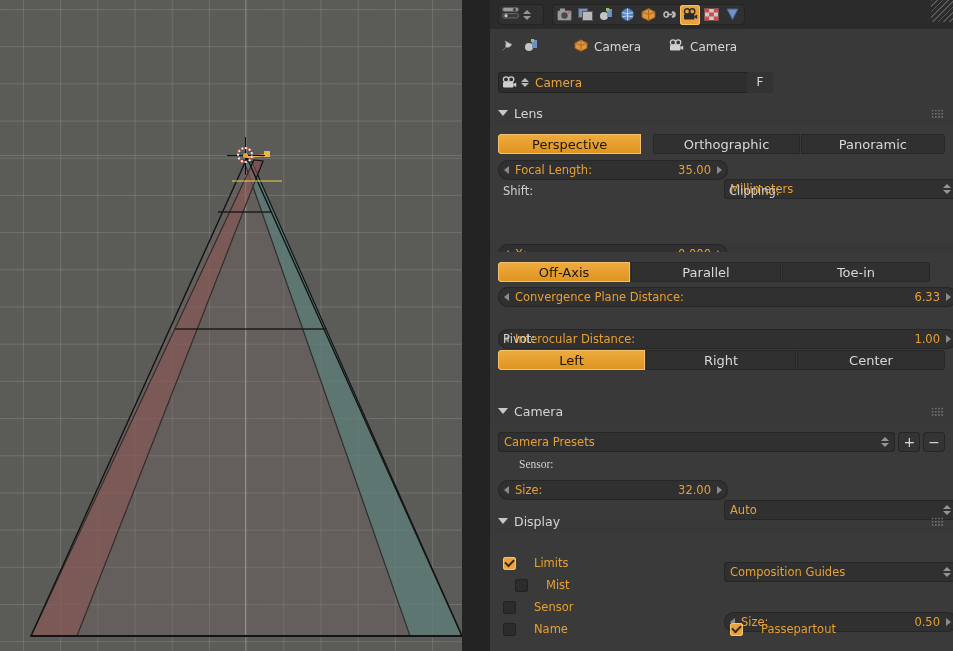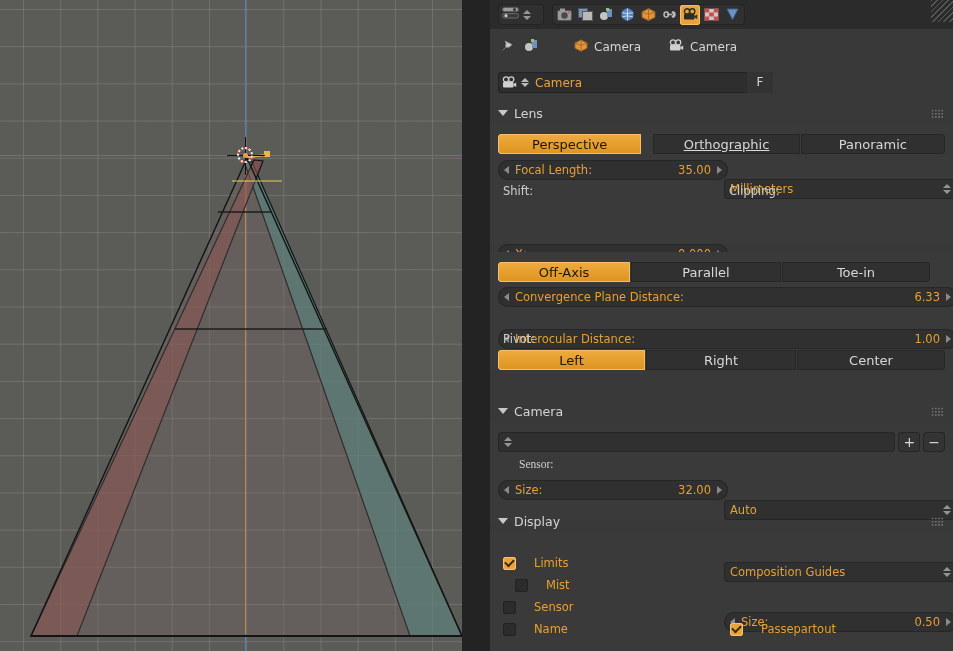--- a/index.html
+++ b/index.html
@@ -320,21 +320,21 @@
   <div class="panel" style="top:102px;">
     <div class="panel-hdr">
       <span class="tri"></span>
       <span class="panel-title">Lens</span>
       <span class="grip-dots" style="top:7px;"></span>
     </div>
     <div class="panel-body" style="height:120px;">
 
       <div class="row" style="left:8px;top:10px;width:447px;">
         <span class="seg l on" style="width:147px;">Perspective</span>
-        <span class="seg" style="width:150px;margin-left:12px;text-decoration:underline;">Orthographic</span>
+        <span class="seg" style="width:150px;margin-left:12px;">Orthographic</span>
         <span class="seg r" style="width:148px;margin-left:1px;">Panoramic</span>
       </div>
 
       <div class="num row" style="left:8px;top:36px;width:218px;">
         <span class="arrL"></span>
         <span class="lbl">Focal Length:</span>
         <span class="val">35.00</span>
         <span class="arrR"></span>
       </div>
       <div class="drop row" style="left:234px;top:35px;width:221px;">
@@ -414,20 +414,21 @@
 
   <div class="panel" style="top:400px;">
     <div class="panel-hdr">
       <span class="tri"></span>
       <span class="panel-title">Camera</span>
       <span class="grip-dots" style="top:7px;"></span>
     </div>
     <div class="panel-body" style="height:100px;">
       <div class="row" style="left:8px;top:10px;width:447px;">
         <span class="drop" style="width:389px;">
+          <span class="dtxt">Camera Presets</span>
           <span class="spin">
               <span class="up"></span>
               <span class="dn"></span>
             </span>
         </span>
         <span class="pmbtn" style="margin-left:3px;">+</span>
         <span class="pmbtn" style="margin-left:3px;">−</span>
       </div>
       <div class="row" style="left:29px;top:36px;font-family:Liberation Serif, serif;">
         <span class="sublabel">Sensor:</span>

